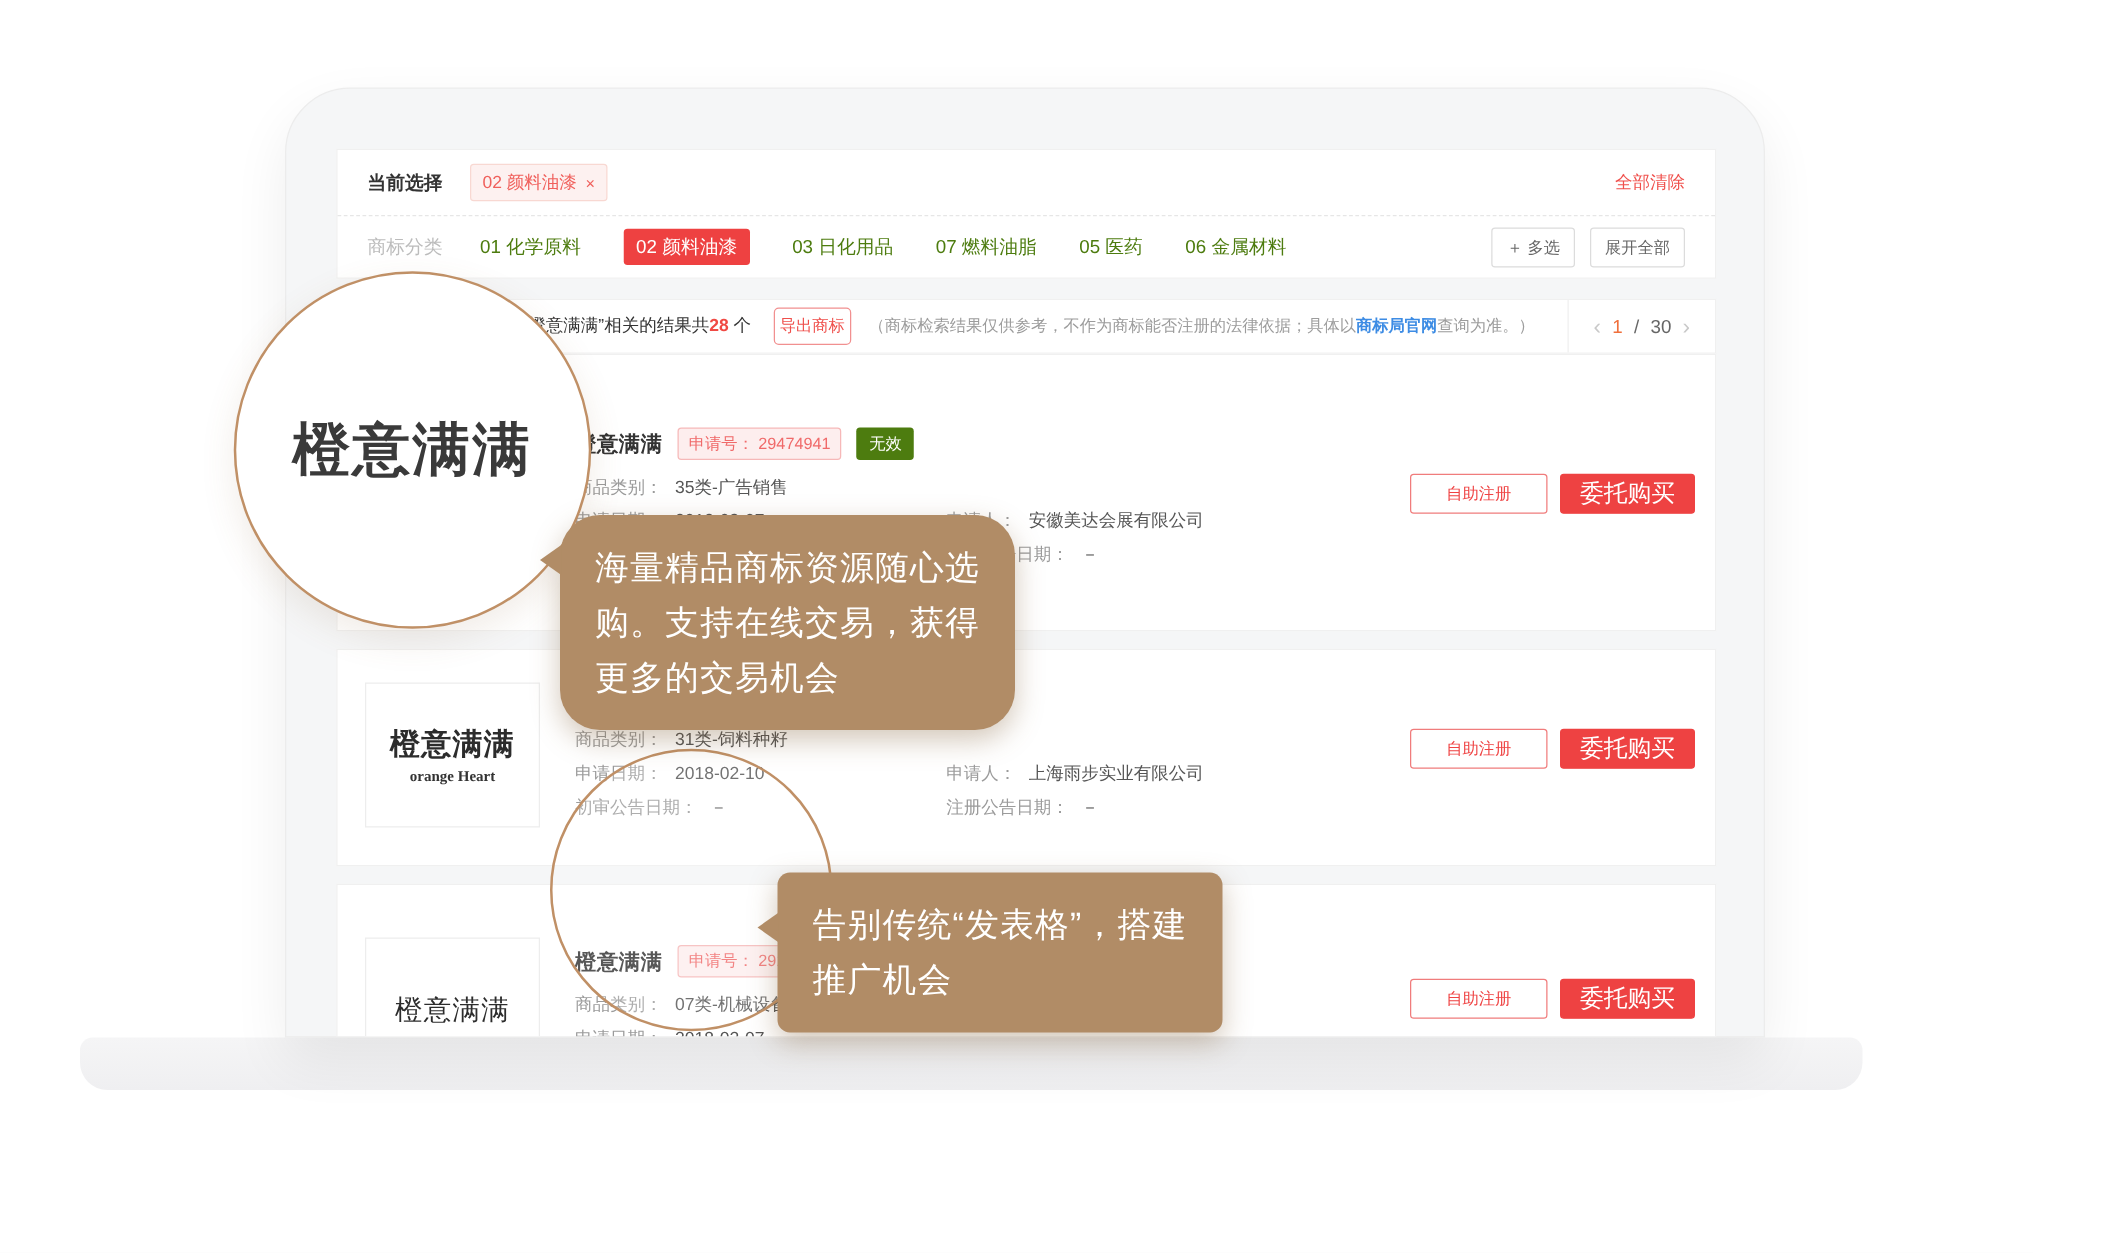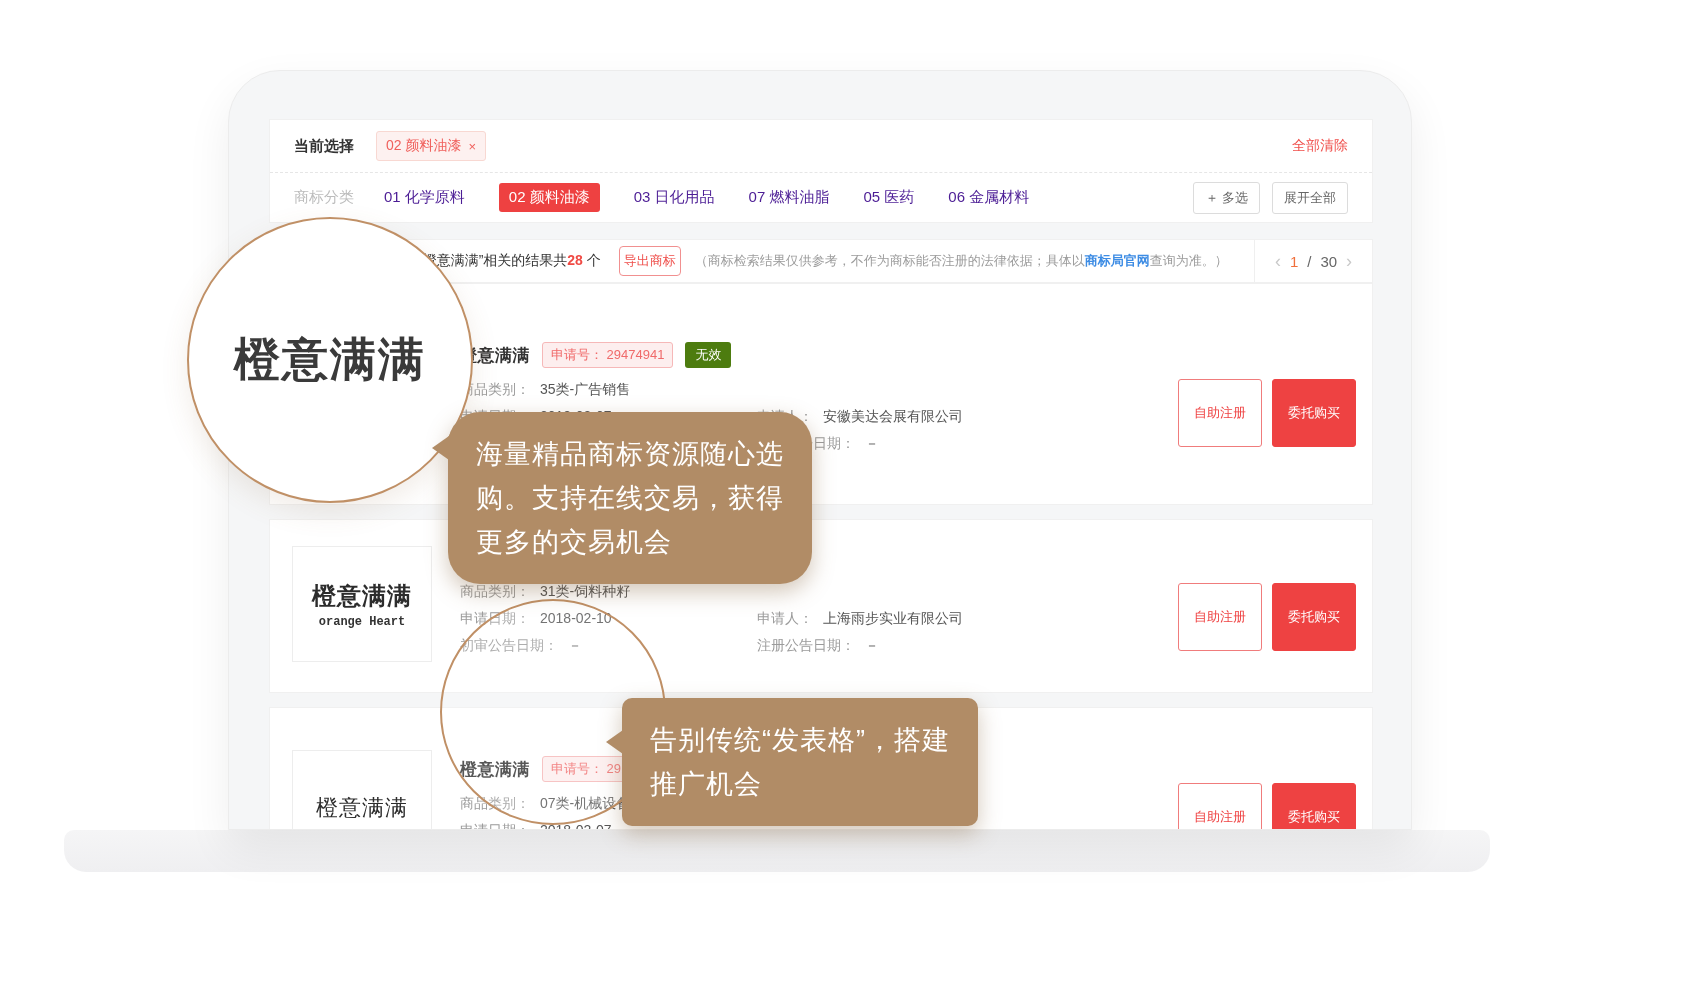--- a/index.html
+++ b/index.html
@@ -21,21 +21,21 @@
   .filter-panel { top:48px; height:104px; }
   .filter-row-a { height:52px; display:flex; align-items:center; padding:0 24px; }
   .lbl-strong { font-size:15px; font-weight:bold; color:#333; }
   .sel-chip { margin-left:22px; display:inline-flex; align-items:center; gap:7px;
     background:#fdf1f0; border:1px solid #f8d8d2; border-radius:3px; padding:5px 9px;
     font-size:14px; color:#f0605c; cursor:pointer; }
   .sel-chip .x { font-size:13px; color:#f0605c; }
   .clear-all { margin-left:auto; font-size:14px; color:#f0504c; cursor:pointer; }
   .filter-row-b { height:50px; display:flex; align-items:center; padding:0 24px; border-top:1px dashed #e6e6e6; }
   .cat-label { font-size:15px; color:#bcbcbc; margin-right:30px; }
-  .cat-item { font-size:15px; color:#4c1d95; margin-right:34px; cursor:pointer; padding:5px 0; }
+  .cat-item { font-size:15px; color:#4d7c0f; margin-right:34px; cursor:pointer; padding:5px 0; }
   .cat-item.selected { background:#ee4141; color:#fff; border-radius:3px; padding:5px 10px; }
   .cat-actions { margin-left:auto; display:flex; gap:12px;padding-left:23px; }
   .cat-btn { font-size:13px; color:#666; border:1px solid #dcdcdc; background:#fff; border-radius:3px; padding:6px 11px; cursor:pointer; }
 
   
   .results-panel { top:168px; height:600px; background:transparent; border:none; }
   .results-header { position:absolute; left:0; top:0; width:1104px; height:44px; background:#fff;
     border:1px solid #f0f0f0; display:flex; align-items:center; padding:0 0 0 22px; }
   .rh-text { font-size:14px; color:#333; white-space:nowrap; }
   .rh-count { color:#f04a44; font-weight:bold; }
@@ -48,37 +48,37 @@
   .pg-arrow { color:#c9c9c9; font-size:18px; cursor:pointer; line-height:1; }
   .pg-cur { color:#f0703c; font-size:15px; }
   .pg-sep,.pg-total { color:#666; font-size:15px; }
 
   .result-row { position:absolute; left:0; width:1104px; background:#fff; border:1px solid #f0f0f0; }
   .row-inner { position:relative; width:100%; height:100%; }
   .tm-img { position:absolute; left:22px; width:140px; height:116px; border:1px solid #ededed; background:#fff;
     display:flex; flex-direction:column; align-items:center; justify-content:center; }
   .tm-img .zh { font-size:22px; color:#2c2c2c; letter-spacing:1px; font-weight:500; }
   .tm-img.serif .zh { font-family:"DejaVu Serif","Liberation Serif",serif; font-size:24px; font-weight:bold; }
-  .tm-img .en { font-family:Liberation Mono, monospace; font-size:12px; font-weight:bold; color:#333; margin-top:3px; }
+  .tm-img .en { font-family:Liberation Serif, serif; font-size:12px; font-weight:bold; color:#333; margin-top:3px; }
   .row-details { position:absolute; left:190px; top:0; width:620px; }
   .row-title-line { display:flex; align-items:center; gap:12px; }
   .row-title { font-size:17px; font-weight:bold; color:#333; letter-spacing:.5px; }
   .appno-tag { font-size:13px; color:#f06a6a; background:#fdeeee; border:1px solid #f6b8b8; border-radius:3px; padding:3px 8px; }
   .status-tag { font-size:13px; color:#fff; border-radius:3px; padding:4px 10px; }
   .status-invalid { background:#4d7c0f;text-align:center; }
   .status-registered { background:#d9d9d9; }
   .field-grid { margin-top:13px; }
   .f-line { display:flex; margin-bottom:9px; }
   .f-cell { width:297px; display:flex; }
   .f-cell.wide { width:320px; }
   .f-label { font-size:14px; color:#9b9b9b; margin-right:10px; white-space:nowrap; }
   .f-value { font-size:14px; color:#555; }
   .row-btns { position:absolute; right:16px; display:flex; gap:10px; }
-  .btn-outline { font-size:13px; color:#ef4343; border:1px solid #f07c7c; background:#fff; border-radius:3px; padding:6px 15px; cursor:pointer; white-space:nowrap; }
-  .btn-solid { font-size:13px; color:#fff; background:#ee4242; border:1px solid #ee4242; border-radius:3px; padding:24px 15px; cursor:pointer; white-space:nowrap; }
+  .btn-outline { font-size:13px; color:#ef4343; border:1px solid #f07c7c; background:#fff; border-radius:3px; padding:6px 28px; cursor:pointer; white-space:nowrap; }
+  .btn-solid { font-size:19px; color:#fff; background:#ee4242; border:1px solid #ee4242; border-radius:3px; padding:2px 15px; cursor:pointer; white-space:nowrap; }
 
   
   .mag-circle1 { position:absolute; left:187px; top:217px; width:286px; height:286px; border-radius:50%;
     background:#fff; border:2px solid #c09066; box-shadow:0 10px 28px rgba(140,100,60,.12);
     display:flex; align-items:center; justify-content:center; z-index:20; }
   .mag-circle1 .big-mark { font-size:46px; font-weight:bold; color:#3a3a3a; letter-spacing:2px; }
   .mag-circle2 { position:absolute; left:440px; top:599px; width:226px; height:226px; border-radius:50%;
     background:rgba(255,255,255,.18); border:2px solid #c09066; z-index:20; }
   .bubble { position:absolute; background:#b18c66; border-radius:10px; padding:20px 28px;
     box-shadow:0 8px 22px rgba(130,95,55,.35); z-index:30; }

